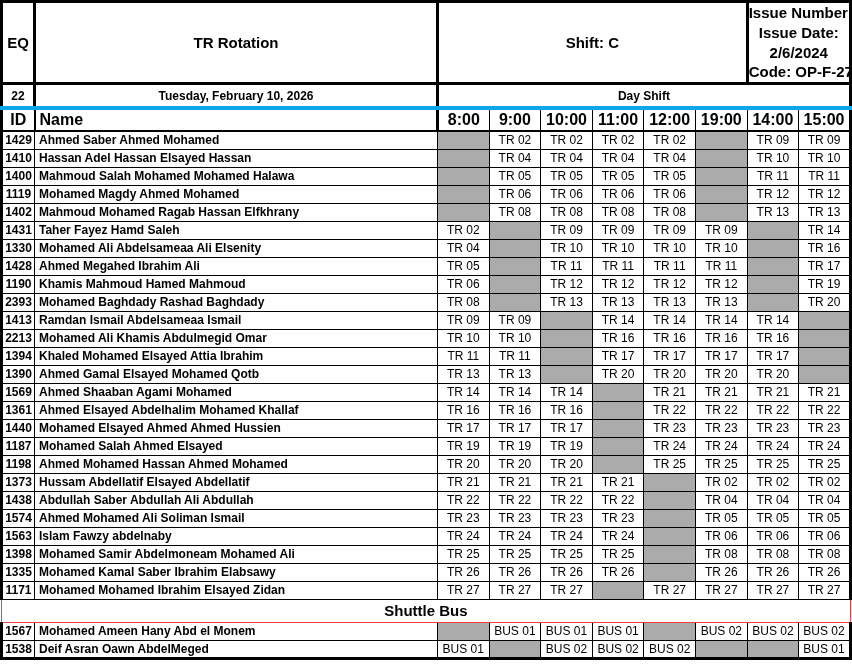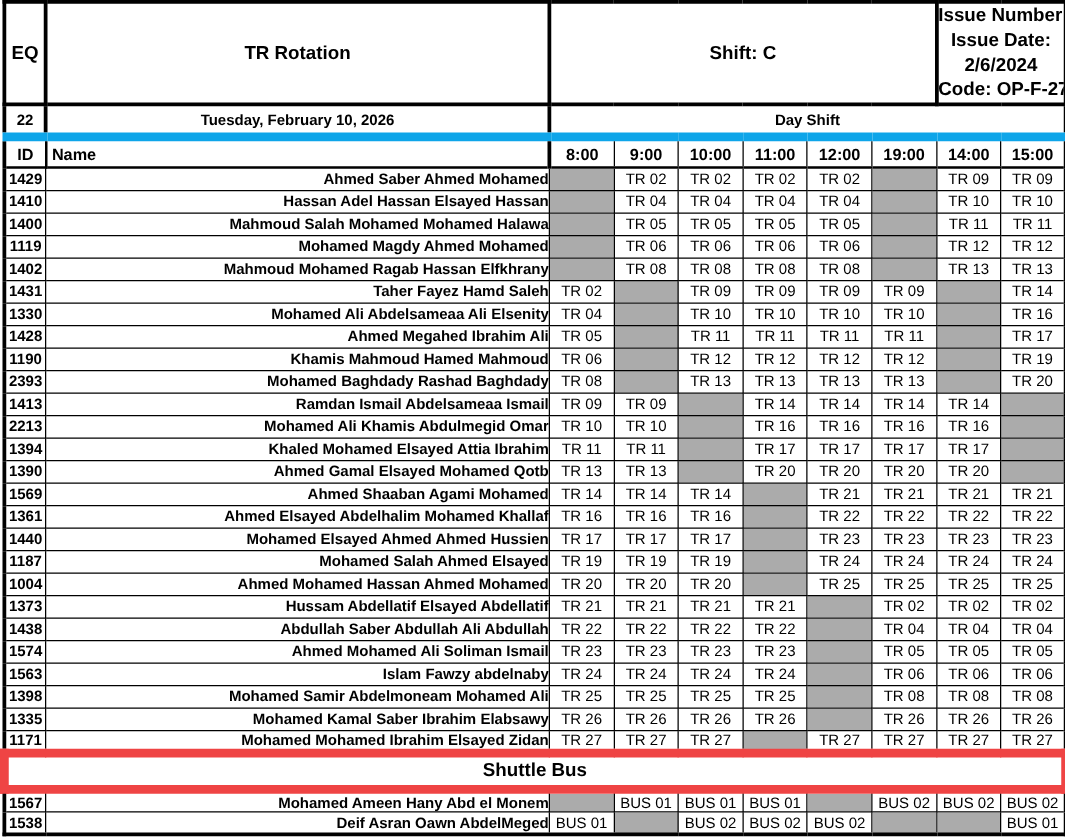--- a/index.html
+++ b/index.html
@@ -7,34 +7,34 @@
   table{border-collapse:collapse;table-layout:fixed;width:849px;margin:0;}
   col.c-id{width:33px;}
   col.c-name{width:403px;}
   col.c-slot{width:51.6px;}
   td,th{border:1px solid #000;padding:0;overflow:hidden;white-space:nowrap;
         font-weight:bold;text-align:center;vertical-align:middle;}
   
   tr.r1 td{border:3px solid #000;height:58px;font-size:15px;}
   tr.r2 td{border:3px solid #000;height:21px;font-size:12px;}
   .issue-box{font-size:10.5px;line-height:1.32;}
-  tr.r3 th{height:20px;font-size:13px;border-top:7px solid #0ea5e9;border-bottom:2px solid #000;}
+  tr.r3 th{height:20px;font-size:16px;border-top:4px solid #0ea5e9;border-bottom:2px solid #000;}
   tr.r3 th.id-h{border-left:3px solid #000;border-right:2px solid #000;}
   tr.r3 th.name-h{text-align:left;padding-left:4px;border-right:3px solid #000;}
   tr.r3 th.t-last{border-right:3px solid #000;}
   
   tr.data-row{height:18px;}
   tr.data-row td{font-size:12px;}
   td.id-cell{border-left:3px solid #000;}
-  td.name-cell{text-align:right;padding-left:4px;margin-left:40px;}
+  td.name-cell{text-align:left;padding-left:4px;margin-left:40px;}
   td.slot-cell{font-size:11px;font-weight:normal;}
   td.slot-last{border-right:3px solid #000;}
   td.blocked{background:#ababab;}
   
-  tr.shuttle-title-row td{height:22px;font-size:15px;border:7px solid #ef4444;}
+  tr.shuttle-title-row td{height:22px;font-size:15px;border:1px solid #ef4444;}
   tbody.bus tr:last-child td{border-bottom:3px solid #000;}
 </style>
 </head>
 <body>
 
 <table>
   <colgroup>
     <col class="c-id">
       <col class="c-name">
     <col class="c-slot">
@@ -287,21 +287,21 @@
         <td class="slot-cell">TR 19</td>
         <td class="slot-cell">TR 19</td>
         <td class="slot-cell">TR 19</td>
         <td class="slot-cell blocked" style="background: rgb(171, 171, 171);"></td>
         <td class="slot-cell">TR 24</td>
         <td class="slot-cell">TR 24</td>
         <td class="slot-cell">TR 24</td>
         <td class="slot-cell slot-last">TR 24</td>
       </tr>
       <tr class="data-row">
-        <td class="id-cell">1004</td>
+        <td class="id-cell">1198</td>
         <td class="name-cell">Ahmed Mohamed Hassan Ahmed Mohamed</td>
         <td class="slot-cell">TR 20</td>
         <td class="slot-cell">TR 20</td>
         <td class="slot-cell">TR 20</td>
         <td class="slot-cell blocked" style="background: rgb(171, 171, 171);"></td>
         <td class="slot-cell">TR 25</td>
         <td class="slot-cell">TR 25</td>
         <td class="slot-cell">TR 25</td>
         <td class="slot-cell slot-last">TR 25</td>
       </tr>

